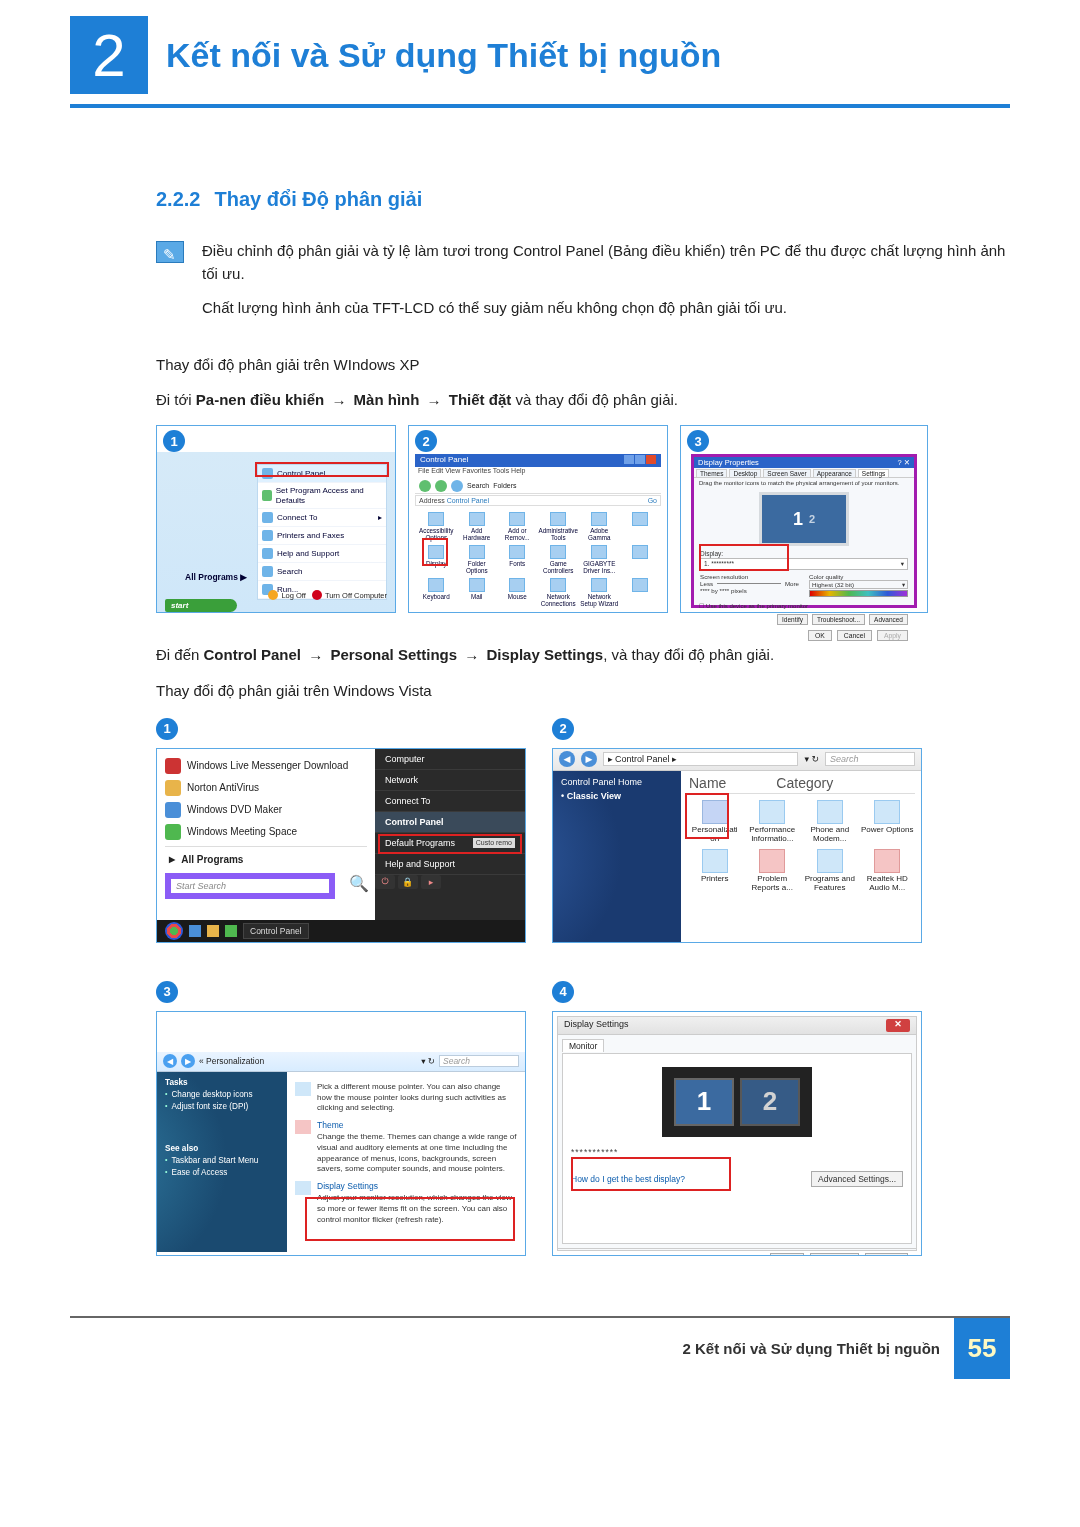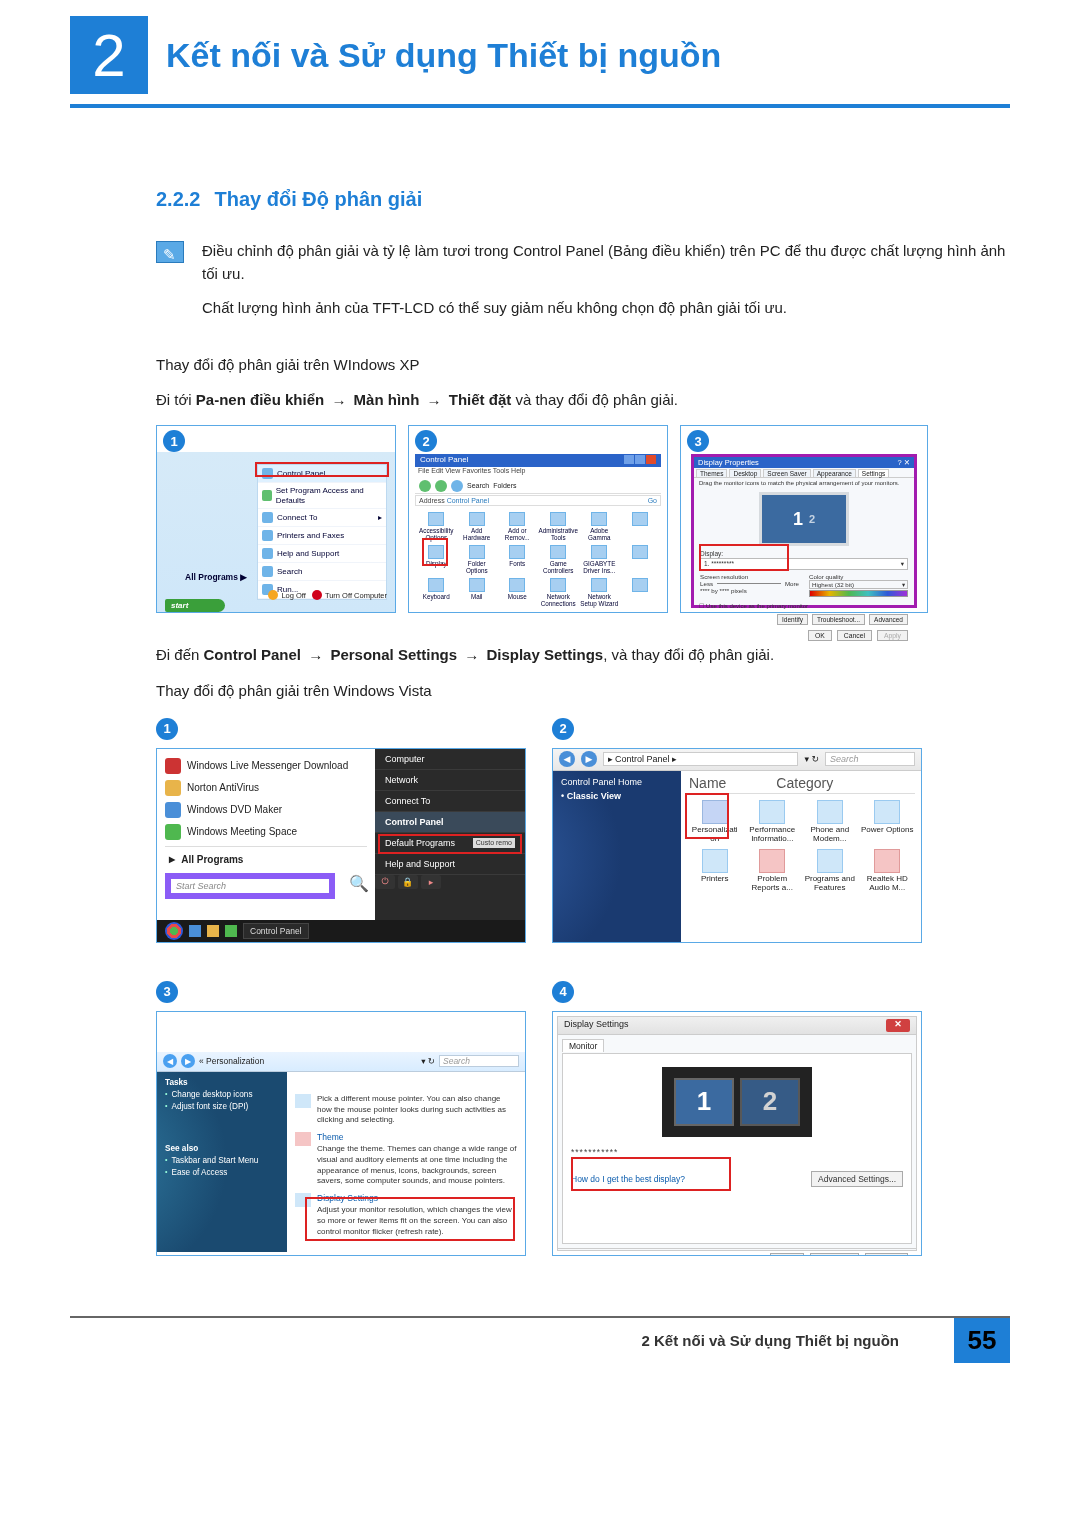--- a/index.html
+++ b/index.html
@@ -160,21 +160,21 @@
     font-size: 7.5px;
     align-items: center;
   }
   .xp1-footer .fi { display: flex; align-items: center; gap: 3px; }
   .xp1-footer .dot { width: 10px; height: 10px; border-radius: 50%; }
   .xp1-footer .dot.o { background: #f5a623; }
   .xp1-footer .dot.r { background: #d0021b; }
   .xp1-start {
     position: absolute;
     bottom: 0; left: 8px;
-    width: 60px;
+    width: 72px;
     background: #3a9f3a;
     color: #fff;
     font-size: 8px;
     font-style: italic;
     font-weight: bold;
     padding: 2px 6px;
     border-radius: 3px 10px 10px 3px;
   }
 
   
@@ -411,21 +411,21 @@
   .vp3-head .sbox { width: 80px; border: 1px solid #bcd; padding: 0 3px; background: #fff; color: #999; font-style: italic; }
   .vp3-body { display: flex; height: calc(100% - 20px); }
   .vp3-side {
     width: 130px; background: radial-gradient(circle at -40% 50%, #2f7aa0, #1a4a70 60%);
     color: #fff; font-size: 8.2px; padding: 6px 8px;
   }
   .vp3-side .hdr { font-weight: bold; margin-bottom: 3px; }
   .vp3-side .li { margin-bottom: 3px; display: flex; gap: 4px; }
   .vp3-side .li:before { content: "•"; color: #9fd; font-size: 7px; }
   .vp3-main {
-    flex: 1; padding: 22px 8px; font-size: 8px; color: #333; line-height: 1.35;
+    flex: 1; padding: 10px 8px; font-size: 8px; color: #333; line-height: 1.35;
   }
   .vp3-main .sec { margin-bottom: 6px; display: flex; gap: 6px; }
   .vp3-main .sec .sic { width: 16px; height: 14px; background: #cfe7f9; flex: 0 0 auto; }
   .vp3-main .sec .sic.r { background: #f5c5c5; }
   .vp3-main .sec a { color: #0b5cad; text-decoration: none; font-size: 8.5px; }
 
   
   .vp4-win {
     position: absolute; inset: 4px;
     border: 1px solid #ccc; background: #f7f9fb;
@@ -500,29 +500,29 @@
     display: flex;
     justify-content: flex-end;
     align-items: stretch;
     border-top: 2px solid #666;
     gap: 0;
   }
   .page-footer .ftxt {
     font-size: 15px;
     font-weight: bold;
     color: #333;
-    padding: 14px 14px;
+    padding: 22px 14px;
   }
   .page-footer .fnum {
     background: #1e7fd6;
-    color: #000000;
+    color: #fef9c3;
     font-size: 26px;
     font-weight: bold;
     width: 56px;
-    display: flex; align-items: center; justify-content: center; margin-left: 41px;
+    display: flex; align-items: center; justify-content: center;
   }
 </style>
 </head>
 <body>
 
 <div class="page">
 
   <div class="header">
     <div class="chapter-num-box">2</div>
     <div class="chapter-title">Kết nối và Sử dụng Thiết bị nguồn</div>

